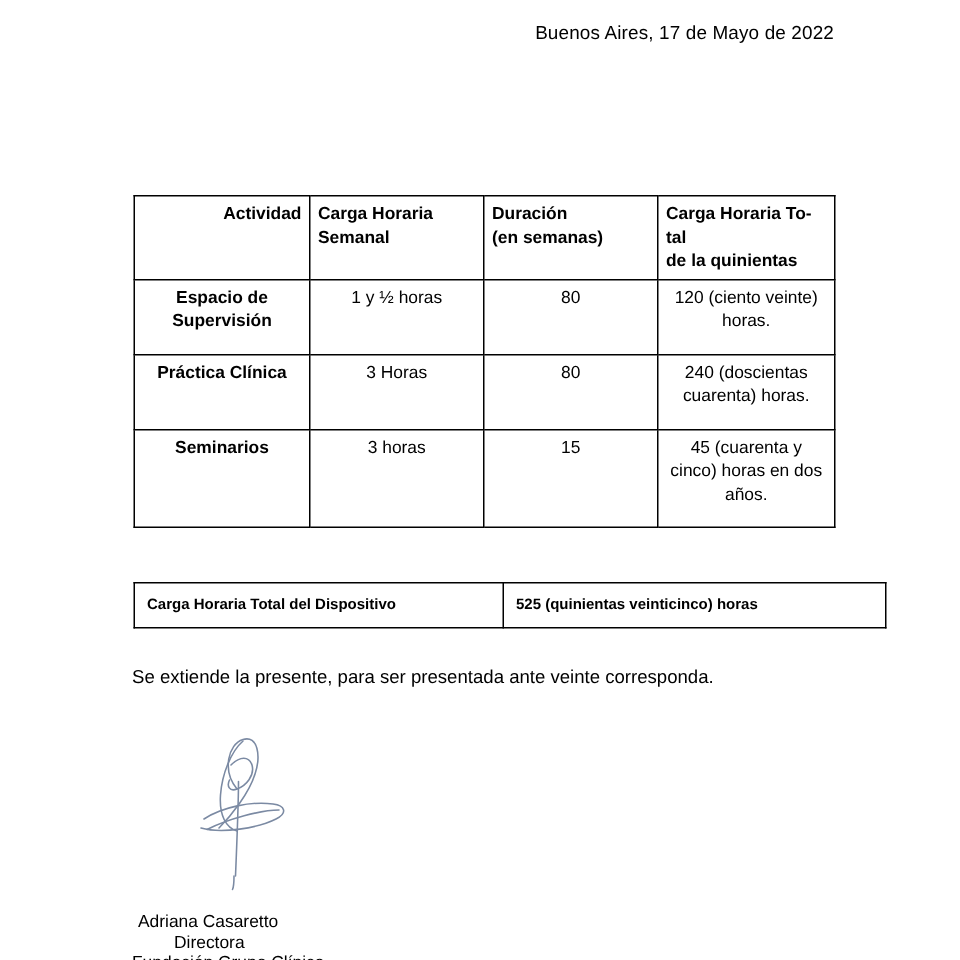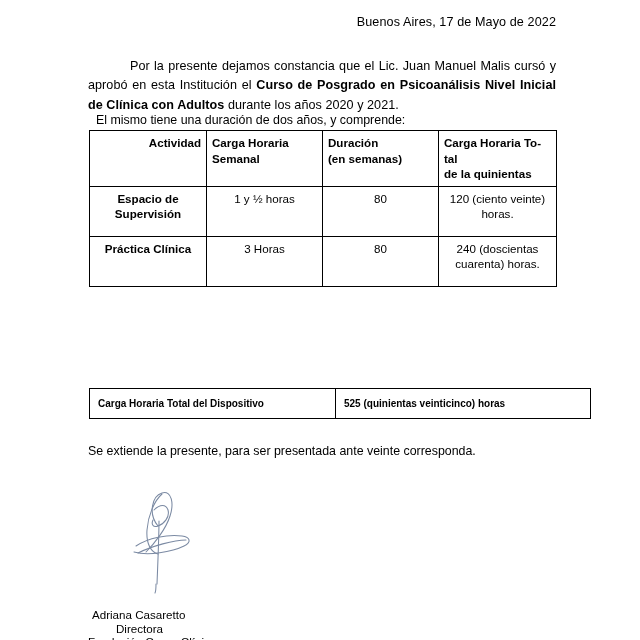--- a/index.html
+++ b/index.html
@@ -152,25 +152,21 @@
   .sign-role  { text-align: left; padding-left: 28px; }
   .sign-org   { text-align: left; padding-left: 0px; }
 </style>
 </head>
 <body>
 
 <div class="page">
 
   <div class="date-line">Buenos Aires, 17 de Mayo de 2022</div>
 
-  <p class="intro-para">
-    <span>Por la presente dejamos constancia que el Lic. Juan Manuel Malis cursó y aprobó en esta Institución el </span><b>Curso de Posgrado en Psicoanálisis Nivel Inicial de  Clínica con Adultos</b><span> durante los años 2020 y 2021.</span>
-  </p>
-
-  <div class="duration-line">El mismo tiene una duración de dos años, y comprende:</div>
+
 
   <table class="main-table">
     <colgroup>
       <col class="col-1">
         <col class="col-2">
         <col class="col-3">
         <col class="col-4">
     </colgroup>
     <thead>
       <tr>
@@ -207,20 +203,32 @@
       </tr>
       <tr class="row-h-3">
         <td class="cell-activity">
           <div>Práctica Clínica</div>
         </td>
         <td>3 Horas</td>
         <td>80</td>
         <td>
           <div>240 (doscientas</div>
           <div>cuarenta) horas.</div>
+        </td>
+      </tr>
+      <tr class="row-h-4">
+        <td class="cell-activity">
+          <div>Seminarios</div>
+        </td>
+        <td>3 horas</td>
+        <td>15</td>
+        <td>
+          <div>45 (cuarenta y</div>
+          <div>cinco) horas en dos</div>
+          <div>años.</div>
         </td>
       </tr>
     </tbody>
   </table>
 
   <table class="total-table">
     <tbody>
       <tr>
         <td class="total-label-cell">Carga Horaria Total del Dispositivo</td>
         <td class="total-value-cell">525 (quinientas veinticinco) horas</td>

